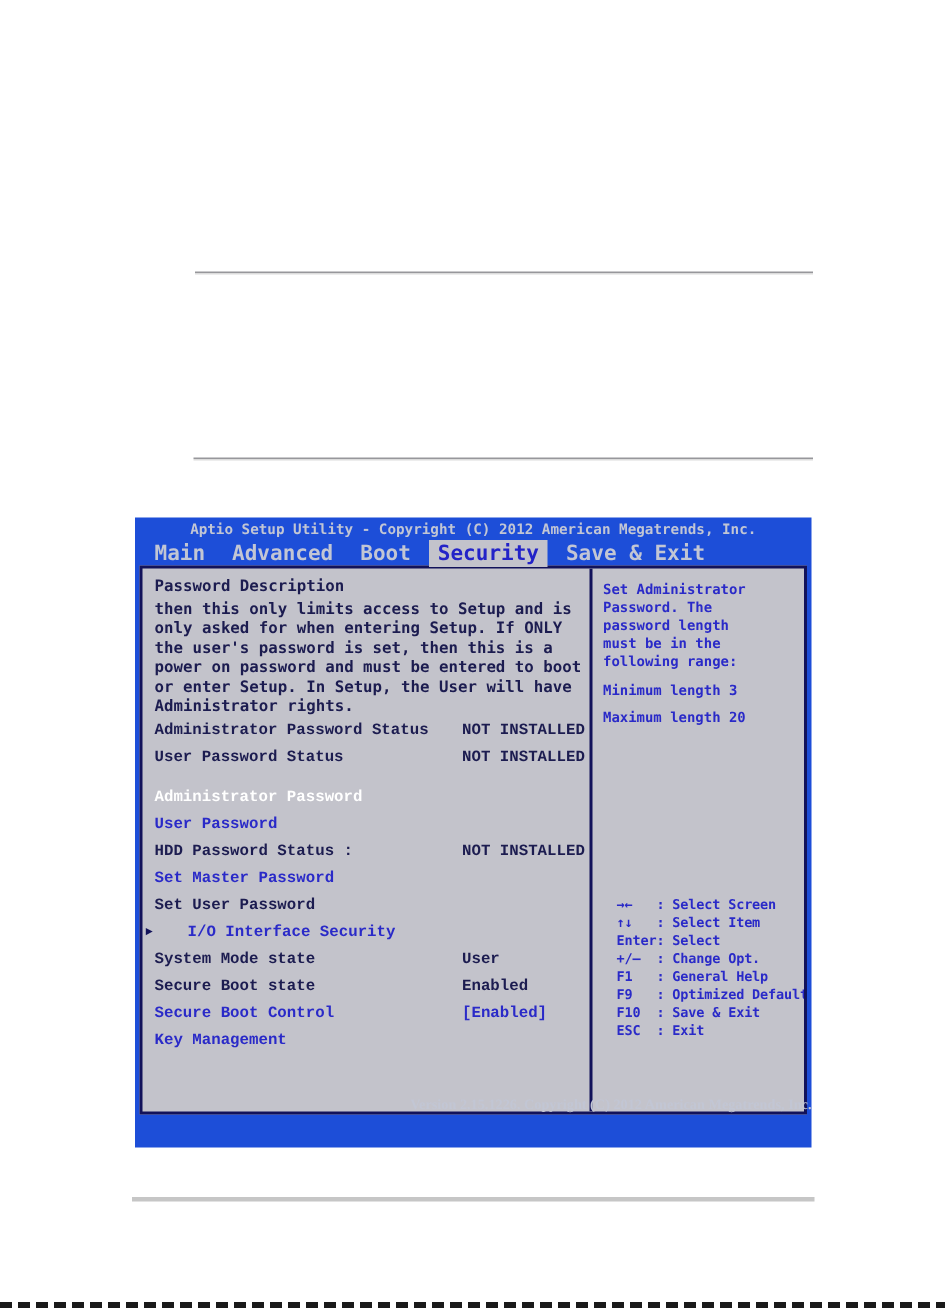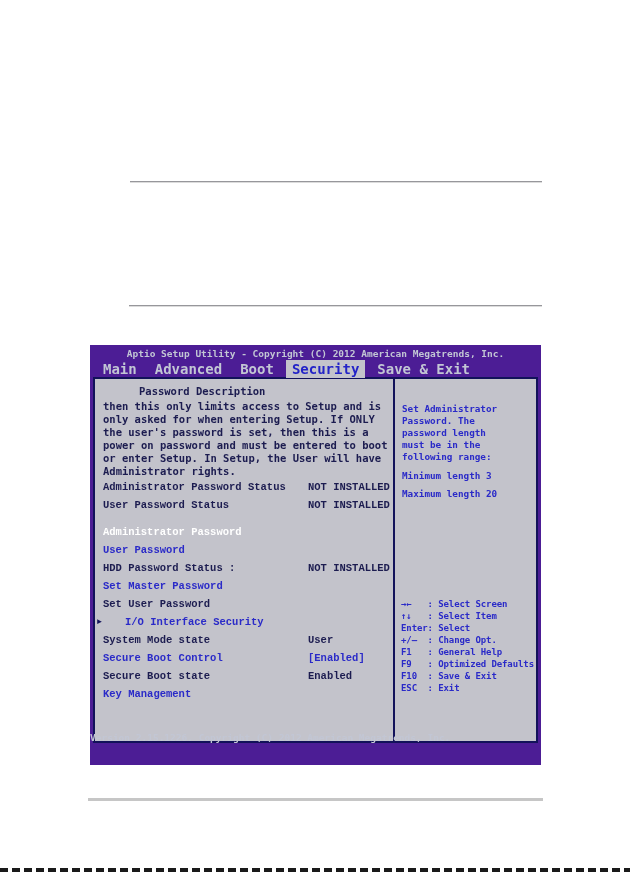--- a/index.html
+++ b/index.html
@@ -16,21 +16,21 @@
   .rule.r2{left:129px;top:305px;width:413px;box-shadow:0 1px 0 #dcdcdc;}
   .rule.r3{left:88px;top:798px;width:455px;height:3px;background:#c6c6c6;}
   .dashed-bottom{
     position:absolute;left:0;top:868px;width:630px;height:4px;
     background:repeating-linear-gradient(90deg,#1a1a1a 0 8px,transparent 8px 12px);
   }
 
   
   .bios{
     position:absolute;left:90px;top:345px;width:451px;height:420px;
-    background:#4c1d95;padding:0 3px;font-weight:bold;
+    background:#1d4ed8;padding:0 3px;font-weight:bold;
   }
   .bios-title{
     height:16px;line-height:17px;text-align:center;
     font-size:9.5px;color:#c2c6d4;white-space:nowrap;
   }
   .bios-tabs{
     height:16px;display:flex;align-items:center;
     font-size:14px;color:#c2c6d4;padding-left:4px;
   }
   .tab{padding:1px 6px;margin-right:6px;white-space:nowrap;cursor:default;}
@@ -39,46 +39,46 @@
   .bios-body{
     height:366px;background:#c3c3cb;border:2px solid #12125a;
     display:flex;overflow:hidden;
   }
 
   
   .panel-left{
     width:300px;border-right:2px solid #12125a;
     padding:6px 0 0 8px;color:#1c1c50;font-size:10.5px;
   }
-  .pw-title{line-height:13px;margin-bottom:2px;white-space:nowrap;margin-left:36px;}
+  .pw-title{line-height:13px;margin-bottom:2px;white-space:nowrap;}
   .desc-line{line-height:13px;white-space:nowrap;}
   .row{height:18px;line-height:18px;position:relative;white-space:nowrap;font-family:Liberation Mono, monospace;}
   .row.gap{margin-top:9px;}
   .row .label{display:inline-block;}
   .row.submenu .label{margin-left:22px;}
   .row .arrow{position:absolute;left:-6px;top:0;font-size:8px;color:#12125a;}
   .row .value{position:absolute;left:205px;top:0;}
   .row.c-dark{color:#1c1c50;}
   .row.c-blue{color:#2a2ac8;}
   .row.c-white{color:#ffffff;}
 
   
   .panel-right{
     flex:1;position:relative;color:#2a2ac8;
-    font-size:9.3px;padding:24px 2px 0 7px;
+    font-size:9.3px;padding:9px 2px 0 7px;
   }
   .help-line{line-height:12px;white-space:nowrap;}
   .range-line{line-height:18px;white-space:nowrap;}
   .range-block{margin-top:4px;}
-  .keys{position:absolute;top:219px;left:6px;right:0;font-size:9px;letter-spacing:-0.1px;}
+  .keys{position:absolute;top:219px;left:16px;right:0;font-size:9px;letter-spacing:-0.1px;}
   .key-line{line-height:12px;white-space:pre;}
 
   .bios-footer{
     position:absolute;left:0;right:0;bottom:0;height:38px;line-height:21px;
-    text-align:left;color:#c2c6d4;font-size:9.5px;white-space:nowrap;
+    text-align:right;color:#c2c6d4;font-size:9.5px;white-space:nowrap;font-family:Liberation Serif, serif;
   }
 </style>
 </head>
 <body>
 
 <div>
 
   <div class="rule r1"></div>
   <div class="rule r2"></div>
 
@@ -107,22 +107,22 @@
         <div id="item-rows">
             <div class="row c-dark"><span class="label">Administrator Password Status</span><span class="value">NOT INSTALLED</span></div>
             <div class="row c-dark"><span class="label">User Password Status</span><span class="value">NOT INSTALLED</span></div>
             <div class="row c-white gap"><span class="label">Administrator Password</span></div>
             <div class="row c-blue"><span class="label">User Password</span></div>
             <div class="row c-dark"><span class="label">HDD Password Status :</span><span class="value">NOT INSTALLED</span></div>
             <div class="row c-blue"><span class="label">Set Master Password</span></div>
             <div class="row c-dark"><span class="label">Set User Password</span></div>
             <div class="row c-blue submenu"><span class="arrow">►</span><span class="label">I/O Interface Security</span></div>
             <div class="row c-dark"><span class="label">System Mode state</span><span class="value">User</span></div>
+            <div class="row c-dark"><span class="label">Secure Boot state</span><span class="value">Enabled</span></div>
             <div class="row c-blue"><span class="label">Secure Boot Control</span><span class="value">[Enabled]</span></div>
-            <div class="row c-dark"><span class="label">Secure Boot state</span><span class="value">Enabled</span></div>
             <div class="row c-blue"><span class="label">Key Management</span></div>
           </div>
       </div>
 
       <div class="panel-right">
         <div id="help-lines">
             <div class="help-line">Set Administrator</div>
             <div class="help-line">Password. The</div>
             <div class="help-line">password length</div>
             <div class="help-line">must be in the</div>

